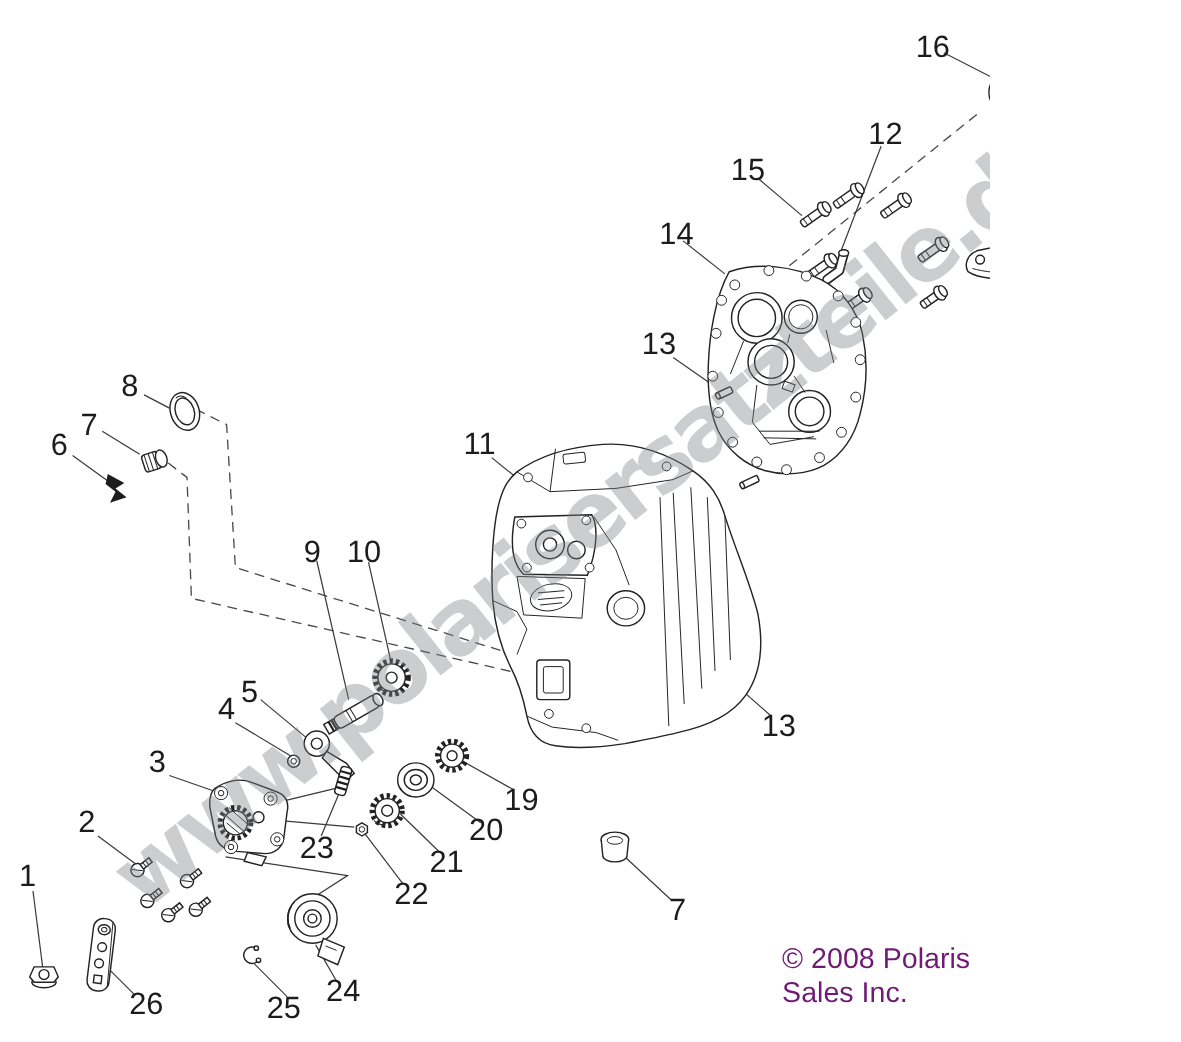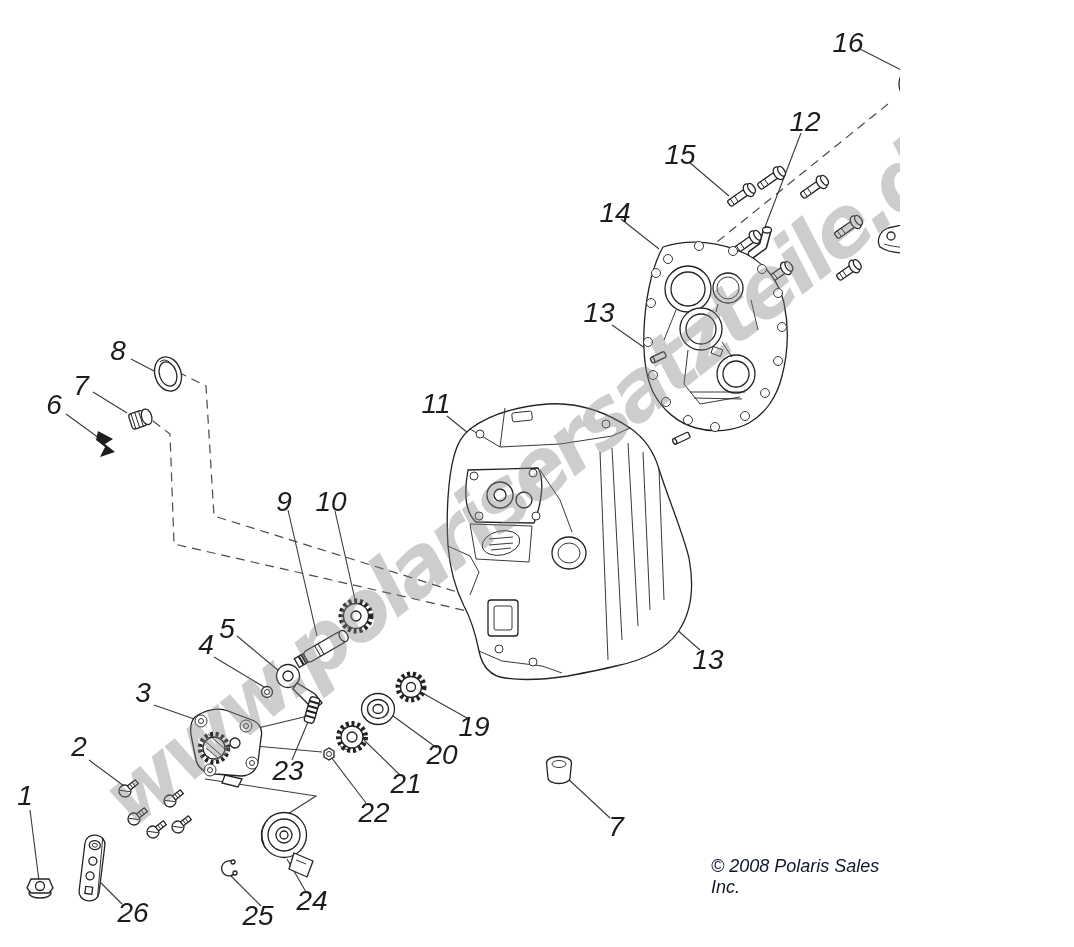--- a/index.html
+++ b/index.html
@@ -1,31 +1,31 @@
 <!DOCTYPE html>
 <html><head>
 <meta charset="utf-8">
 <style>
   html,body{margin:0;padding:0;background:#fff;}
   #stage{position:relative;width:900px;height:947px;background:#ffffff;overflow:hidden;
-         font-family:"Liberation Sans",sans-serif;font-style:italic;}
+         font-family:"Liberation Sans",sans-serif;}
   #art{position:absolute;left:0;top:0;}
   .callout{font-family:"Liberation Sans",sans-serif;font-size:28px;fill:#1c1c1c;}
   .leader{stroke:#3a3a3a;stroke-width:1.1;fill:none;}
   .dash{stroke:#4a4a4a;stroke-width:1.2;fill:none;stroke-dasharray:9 6;}
   .part{stroke:#232323;stroke-width:1.3;fill:#ffffff;}
   .part .thin{stroke-width:0.9;}
   .dark{fill:#1d1d1d;stroke:none;}
   .teeth{fill:none;stroke:#232323;}
   #watermark{position:absolute;left:537px;top:470px;
              transform:translate(-50%,-50%) rotate(-38.6deg);
              font-family:"DejaVu Sans",sans-serif;font-weight:700;font-size:82px;
              letter-spacing:-5px;color:rgba(124,129,133,0.40);white-space:nowrap;
              pointer-events:none;}
-  #copyright{position:absolute;left:711px;top:856px;font-size:18px;color:#0f172a;
+  #copyright{position:absolute;left:711px;top:856px;font-size:26px;color:#701a75;
              font-family:"Liberation Sans",sans-serif;}
 </style>
 </head>
 <body>
 
 <div id="stage">
 
   <svg id="art" width="1074" height="947" viewBox="0 0 1074 947">
 
     <g>

